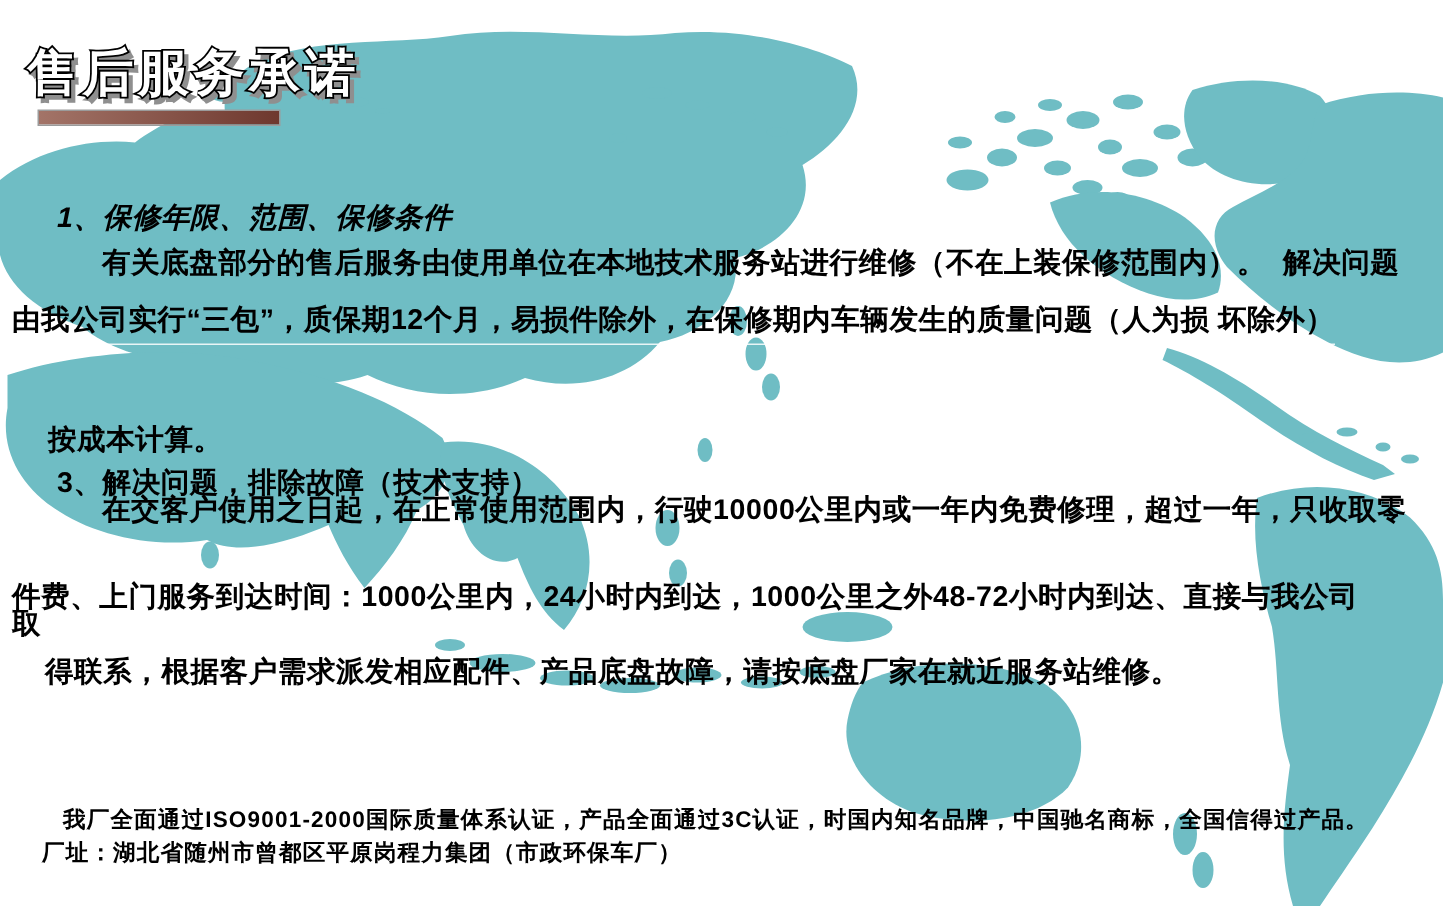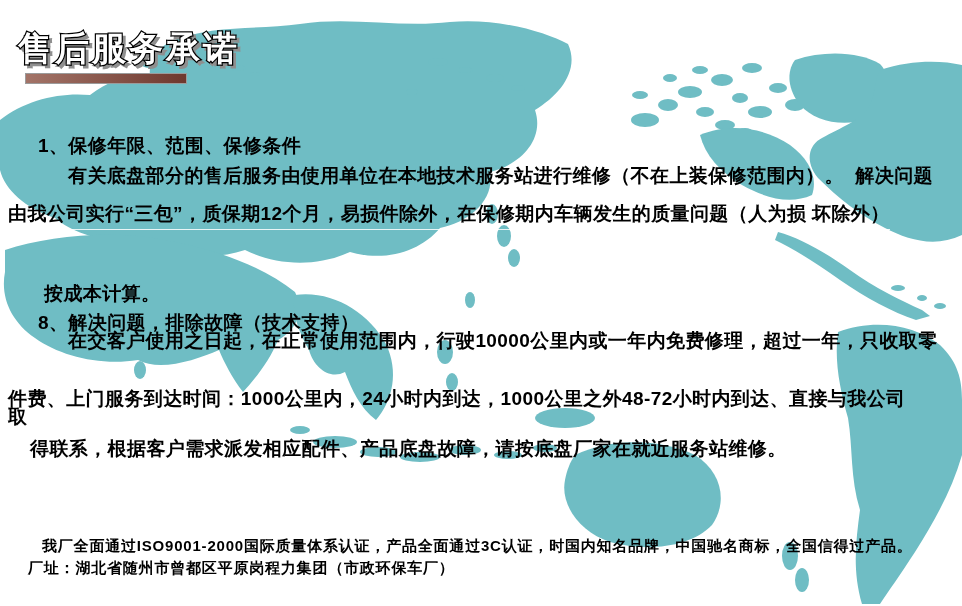--- a/index.html
+++ b/index.html
@@ -125,25 +125,25 @@
   </svg>
 
   <div class="title-wrap">
     <svg class="title-svg" width="260" height="62" viewBox="0 0 260 62">
       <text class="title-shadow" x="11" y="47">售后服务承诺</text>
       <text class="title-main" x="8" y="44">售后服务承诺</text>
     </svg>
   </div>
   <div class="accent-bar"></div>
 
-  <div class="line" style="left:38px;top:135px;">1、保修年限、范围、保修条件</div>
+  <div class="line" style="left:38px;top:135px;font-style:italic;">1、保修年限、范围、保修条件</div>
   <div class="line" style="left:68px;top:165px;">有关底盘部分的售后服务由使用单位在本地技术服务站进行维修（不在上装保修范围内）。  解决问题</div>
   <div class="line underlined" style="left:8px;top:203px;">由我公司实行“三包”，质保期12个月，易损件除外，在保修期内车辆发生的质量问题（人为损 坏除外）</div>
-  <div class="line" style="left:44px;top:283px;">按成本计算。</div>
-  <div class="line" style="left:38px;top:312px;">8、解决问题，排除故障（技术支持）</div>
+  <div class="line" style="left:32px;top:283px;">按成本计算。</div>
+  <div class="line" style="left:38px;top:312px;">3、解决问题，排除故障（技术支持）</div>
   <div class="line" style="left:68px;top:330px;">在交客户使用之日起，在正常使用范围内，行驶10000公里内或一年内免费修理，超过一年，只收取零</div>
   <div class="line" style="left:8px;top:388px;">件费、上门服务到达时间：1000公里内，24小时内到达，1000公里之外48-72小时内到达、直接与我公司</div>
   <div class="line" style="left:8px;top:406px;">取</div>
   <div class="line" style="left:30px;top:438px;">得联系，根据客户需求派发相应配件、产品底盘故障，请按底盘厂家在就近服务站维修。</div>
 
   <div class="footer-line" style="left:42px;top:537px;">我厂全面通过ISO9001-2000国际质量体系认证，产品全面通过3C认证，时国内知名品牌，中国驰名商标，全国信得过产品。</div>
   <div class="footer-line" style="left:28px;top:559px;">厂址：湖北省随州市曾都区平原岗程力集团（市政环保车厂）</div>
 
 </div>
 

